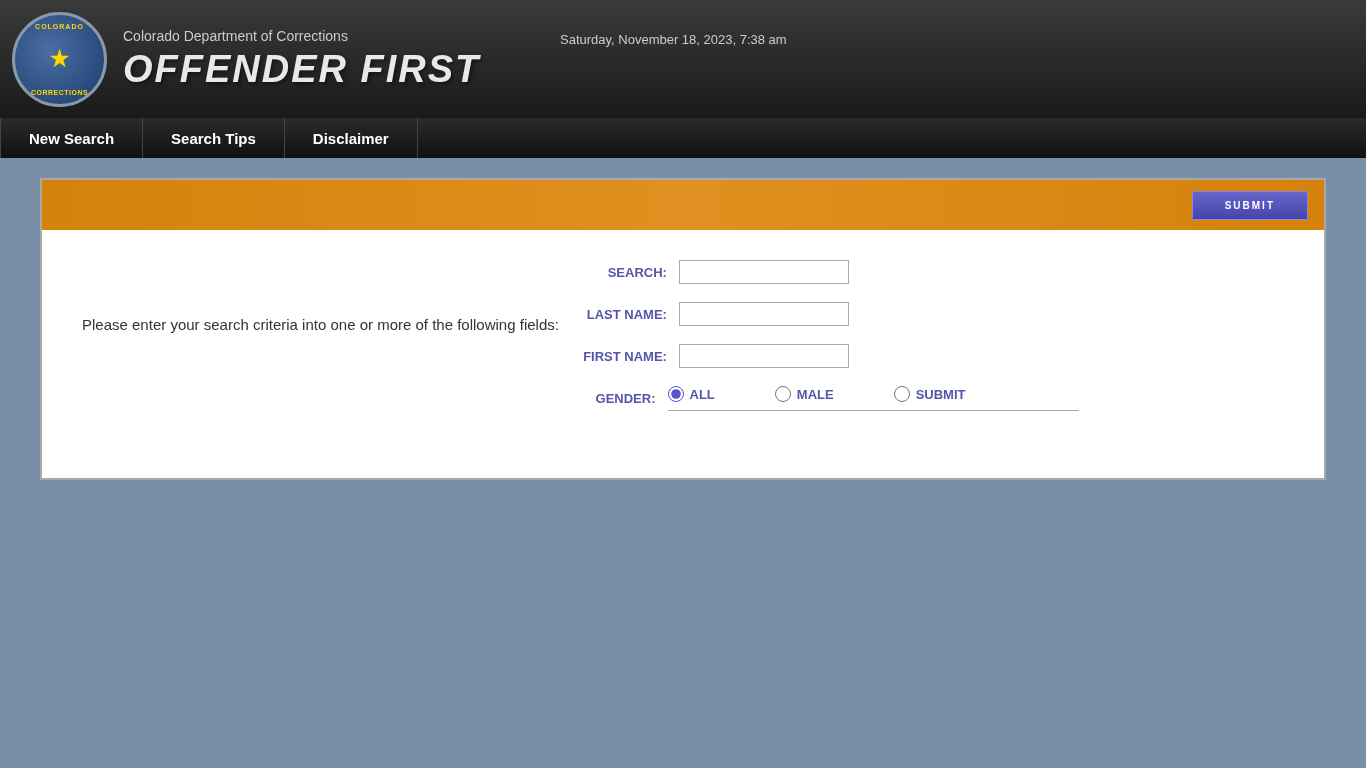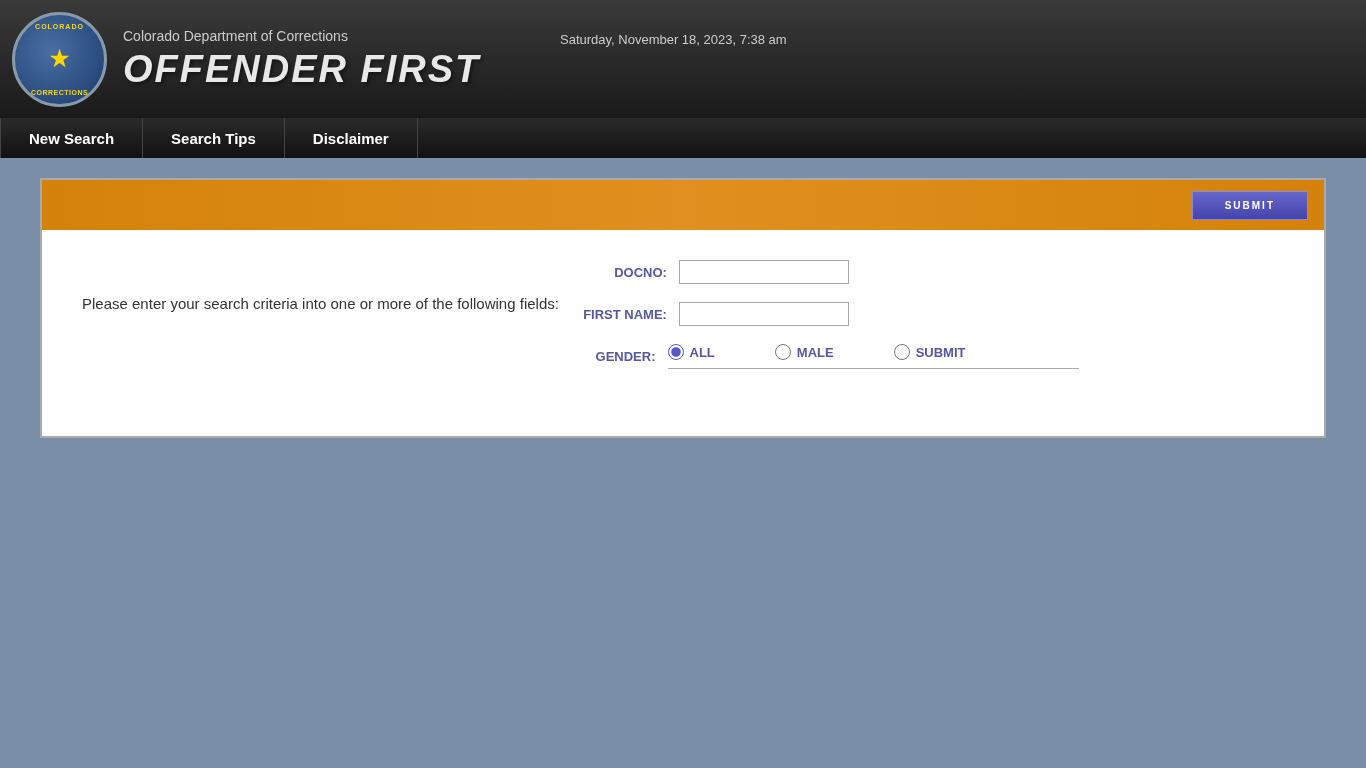--- a/index.html
+++ b/index.html
@@ -264,24 +264,28 @@
   <div id="search-panel">
     <div id="panel-header">
       <button id="submit-button">SUBMIT</button>
     </div>
     <div id="panel-body">
       <p id="instructions">Please enter your search criteria into one or more of the following fields:</p>
 
       <div id="form-area">
 
         <div class="form-row">
-          <label class="form-label">DOCNO:</label>
+          <label class="form-label">SEARCH:</label>
           <input class="form-input" type="text" value="" style="">
         </div>
 
+        <div class="form-row">
+          <label class="form-label">LAST NAME:</label>
+          <input class="form-input" type="text" value="" style="">
+        </div>
 
         <div class="form-row">
           <label class="form-label">FIRST NAME:</label>
           <input class="form-input" type="text" value="" style="">
         </div>
 
         <div class="form-row gender-row">
           <label class="form-label">GENDER:</label>
           <div class="gender-options">
             <div class="gender-option">

